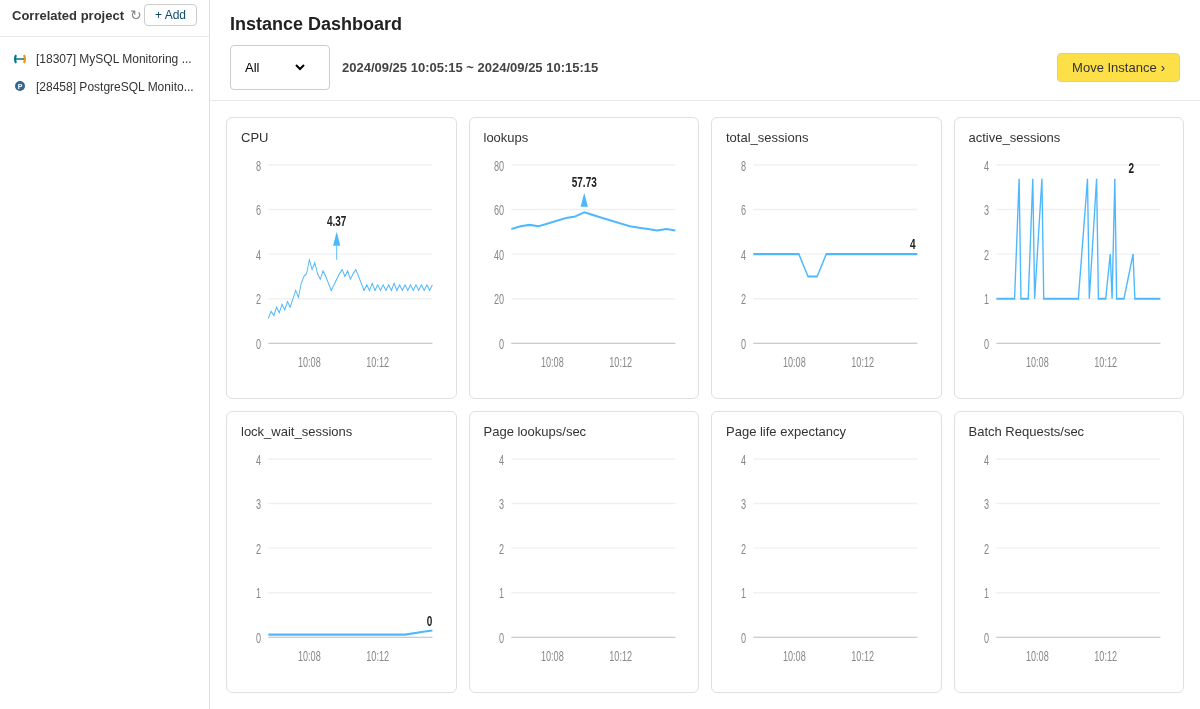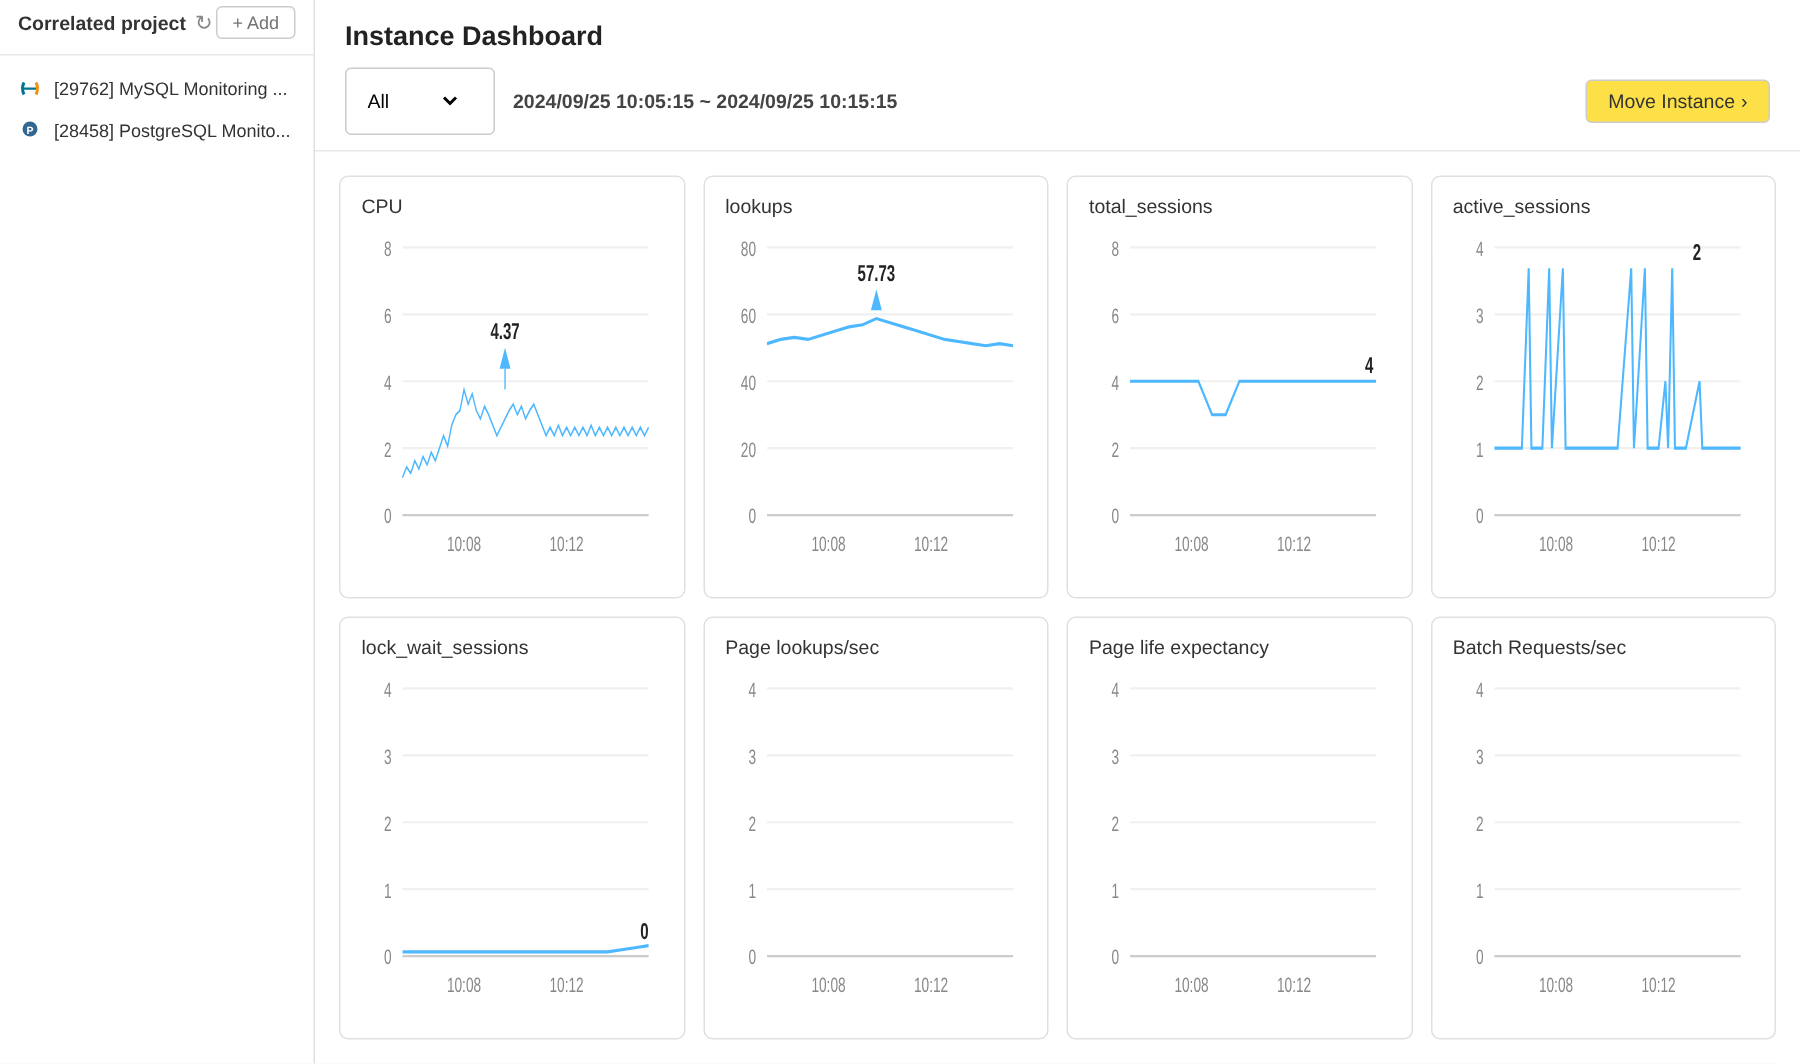--- a/index.html
+++ b/index.html
@@ -38,21 +38,21 @@
       font-size: 14px;
     }
     .add-btn {
       display: flex;
       align-items: center;
       gap: 4px;
       border: 1px solid #ccc;
       border-radius: 4px;
       padding: 3px 10px;
       font-size: 12px;
-      color: #737373;
+      color: #0c4a6e;
       cursor: pointer;
       background: #fff;
     }
     .sidebar-items { padding: 8px 0; }
     .sidebar-item {
       display: flex;
       align-items: center;
       gap: 8px;
       padding: 6px 12px;
       cursor: pointer;
@@ -200,21 +200,21 @@
 
 
     <div class="sidebar-item">
       <span class="item-icon">
         <svg viewBox="0 0 16 16" width="16" height="16">
           <path d="M4 4 Q2 8 4 12" stroke="#00758f" stroke-width="2" fill="none"></path>
           <path d="M12 4 Q14 8 12 12" stroke="#f29111" stroke-width="2" fill="none"></path>
           <path d="M4 8 L12 8" stroke="#00758f" stroke-width="1.5"></path>
         </svg>
       </span>
-      <span class="item-label">[29762] MySQL Monitoring ...</span>
+      <span class="item-label">[18307] MySQL Monitoring ...</span>
     </div>
 
     <div class="sidebar-item">
       <span class="item-icon">
         <svg viewBox="0 0 16 16" width="16" height="16">
           <ellipse cx="8" cy="7" rx="5" ry="5" fill="#336791"></ellipse>
           <text x="8" y="10" text-anchor="middle" font-size="7" fill="#fff" font-weight="bold">P</text>
         </svg>
       </span>
       <span class="item-label">[28458] PostgreSQL Monito...</span>

